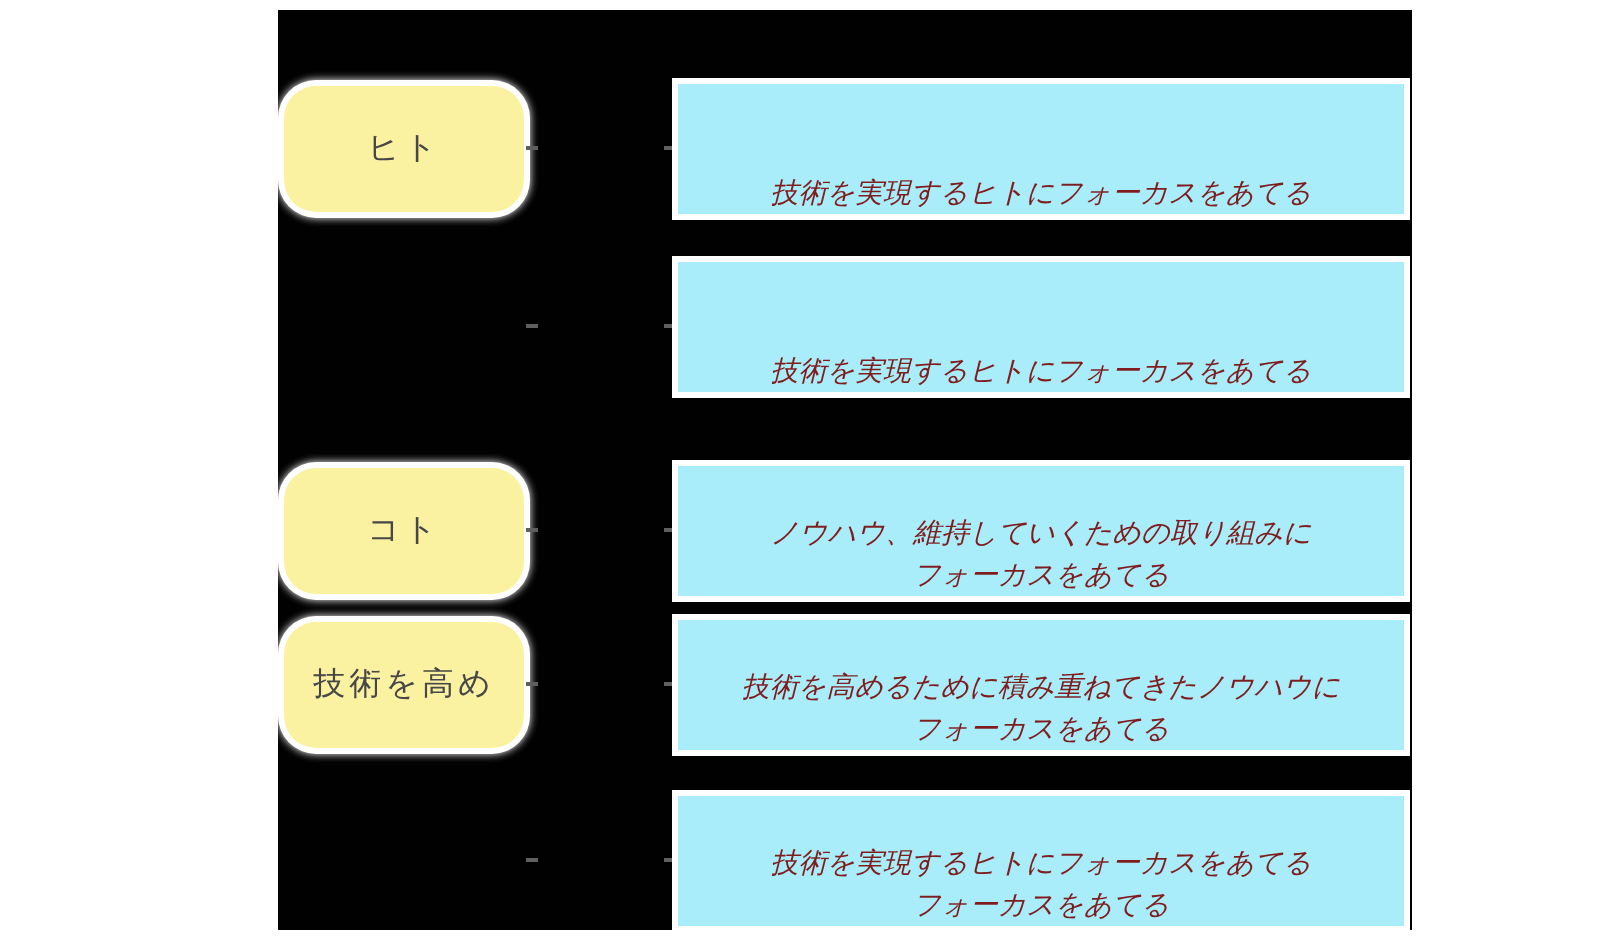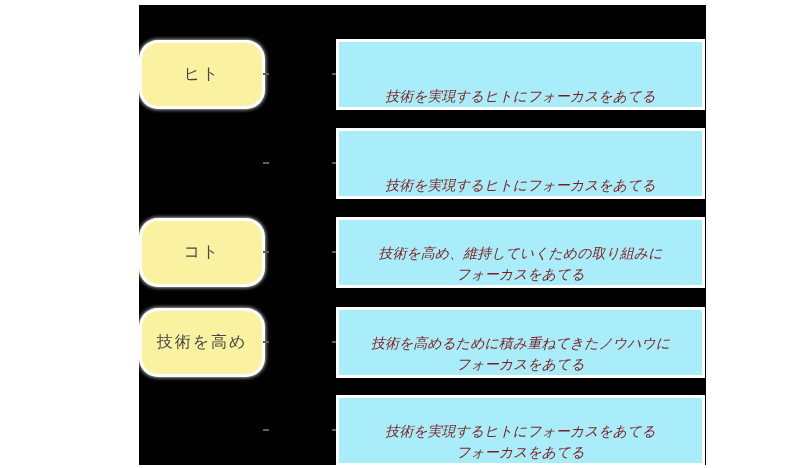--- a/index.html
+++ b/index.html
@@ -77,28 +77,28 @@
   </div>
 
   <div class="row" style="top:131px">
     <div class="tick tick-left"></div>
     <div class="tick tick-right"></div>
     <div class="desc-box">
       <div>技術を実現するヒトにフォーカスをあてる</div>
     </div>
   </div>
 
-  <div class="row" style="top:220px">
+  <div class="row" style="top:233px">
     <div class="label-box">
       <span>コト</span>
     </div>
     <div class="tick tick-left"></div>
     <div class="tick tick-right"></div>
     <div class="desc-box">
-      <div>技術を高め、維持していくための取り組みに
+      <div>ノウハウ、維持していくための取り組みに
 フォーカスをあてる</div>
     </div>
   </div>
 
   <div class="row" style="top:310px">
     <div class="label-box">
       <span>技術を高め</span>
     </div>
     <div class="tick tick-left"></div>
     <div class="tick tick-right"></div>

